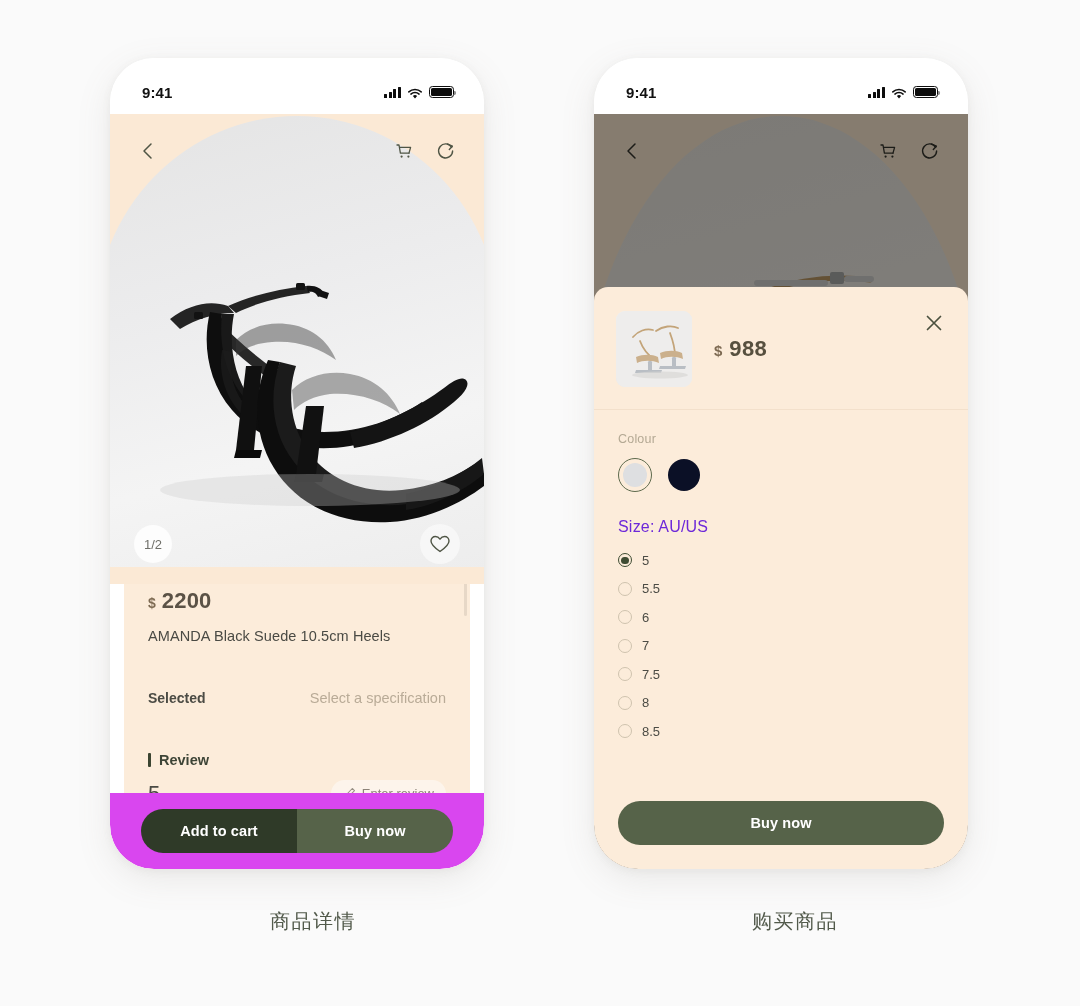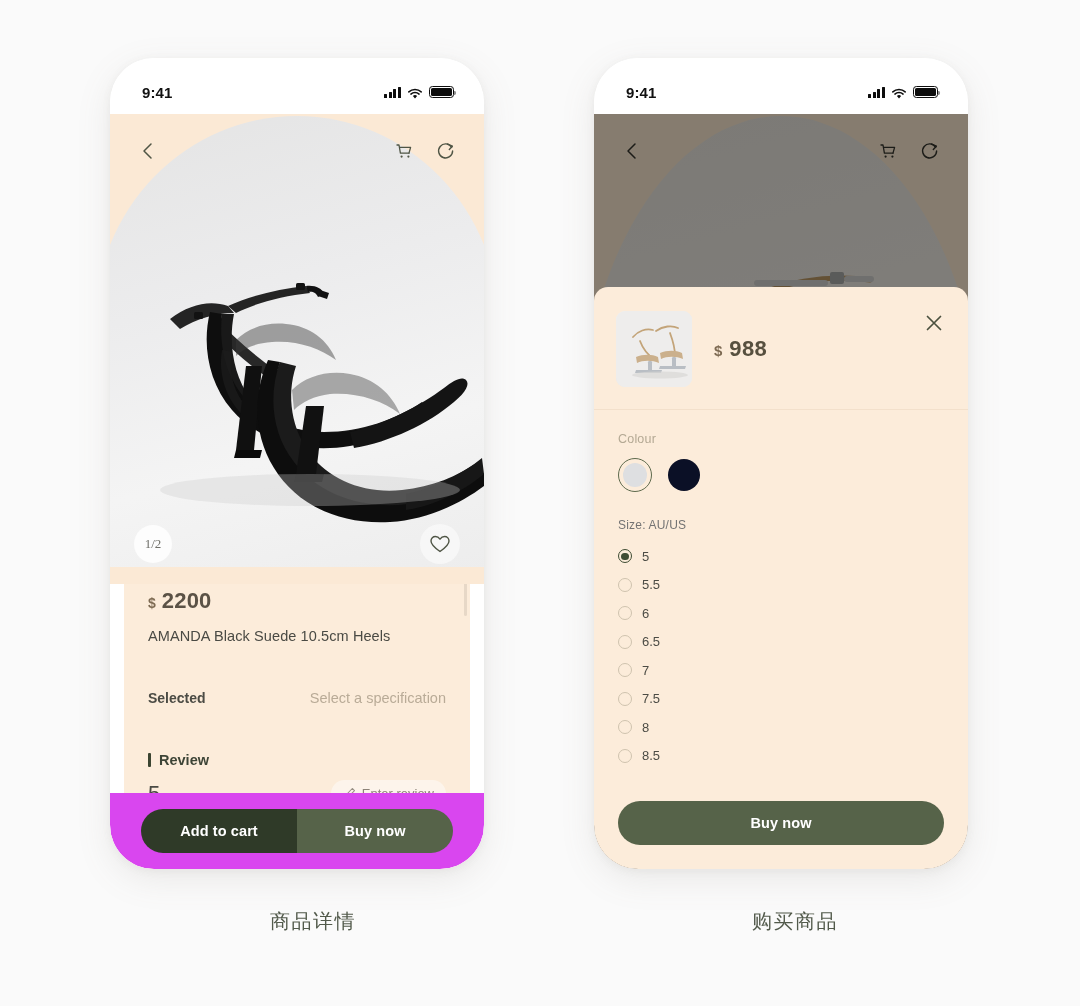--- a/index.html
+++ b/index.html
@@ -62,21 +62,21 @@
   }
   .batt span { display: block; width: 100%; height: 100%; background: #0d0d0d; border-radius: 1.6px; }
 
   
   .hero {
     position: relative;
     flex: 0 0 auto;
     overflow: hidden;
     background: #fbe9d5;
   }
-  .hero.tall { height: 470px; font-family: Liberation Serif, serif; }
+  .hero.tall { height: 470px; }
   .hero.short { height: 755px; }
   .hero-arch {
     position: absolute; left: -4%; top: 2px;
     width: 108%; height: 96%;
     background: linear-gradient(165deg, #e4e4e4 0%, #ececed 38%, #f4f4f4 70%, #ededed 100%);
     border-radius: 50% 50% 6px 6px / 46% 46% 2px 2px;
   }
   
   .shoeart { position: absolute; inset: 0; }
   .shoeart svg { width: 100%; height: 100%; display: block; }
@@ -233,21 +233,21 @@
   .swatch .inner {
     position: absolute; inset: 0; border-radius: 50%;
   }
   .swatch.selected {
     padding: 4px;
     border: 1px solid #5e6a4d;
     width: 34px; height: 34px;
   }
   .swatch.selected .inner { inset: 4px; }
 
-  .size-label { margin-top: 26px; font-size: 12px; color: #737373; letter-spacing: 0.2px; }
+  .size-label { margin-top: 26px; font-size: 16px; color: #6d28d9; letter-spacing: 0.2px; }
   .size-list { margin-top: 10px; }
   .size-item {
     height: 28.5px;
     display: flex; align-items: center; gap: 10px;
     cursor: pointer;
   }
   .radio {
     width: 14px; height: 14px; border-radius: 50%;
     border: 1.3px solid #cfc3ae; background: transparent;
     flex: 0 0 14px; position: relative;
@@ -561,24 +561,20 @@
             <div class="size-item">
               <span class="radio"></span>
               <span class="size-text">5.5</span>
             </div>
             <div class="size-item">
               <span class="radio"></span>
               <span class="size-text">6</span>
             </div>
             <div class="size-item">
               <span class="radio"></span>
-              <span class="size-text">6.5</span>
-            </div>
-            <div class="size-item">
-              <span class="radio"></span>
               <span class="size-text">7</span>
             </div>
             <div class="size-item">
               <span class="radio"></span>
               <span class="size-text">7.5</span>
             </div>
             <div class="size-item">
               <span class="radio"></span>
               <span class="size-text">8</span>
             </div>

